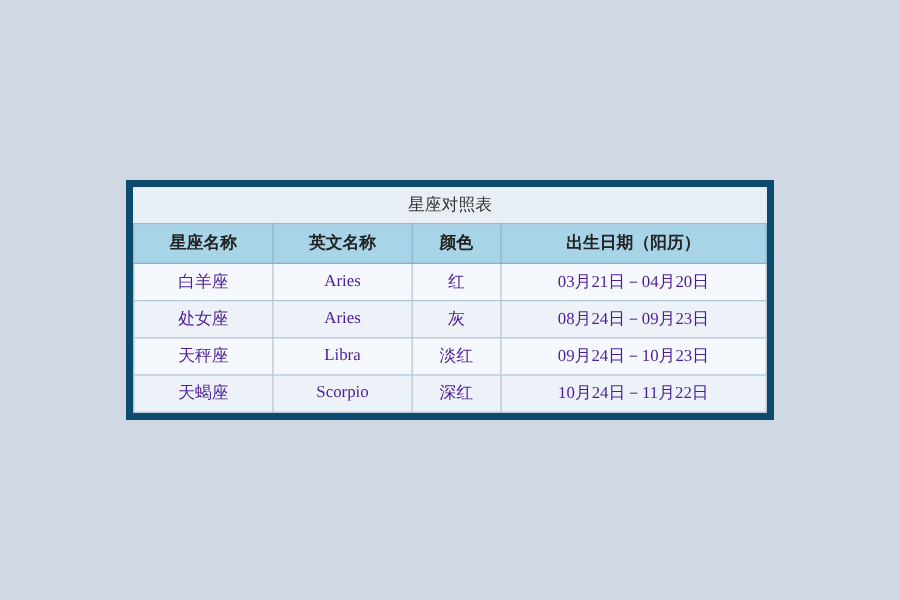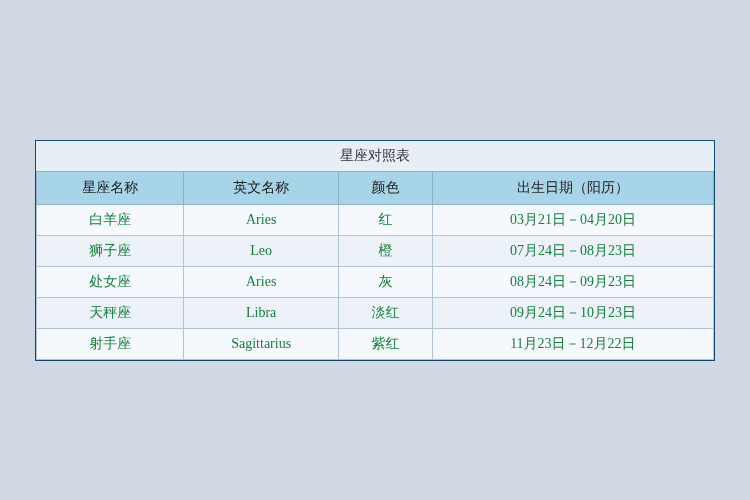--- a/index.html
+++ b/index.html
@@ -14,52 +14,52 @@
       background-color: #d0d8e4;
       display: flex;
       align-items: center;
       justify-content: center;
       font-family: 'SimSun', 'STSong', serif;
       font-size: 14px;
     }
 
     .container {
       background-color: #e8eef5;
-      border: 1px solid #0c4a6e;
-      width: 680px;
+      border: 6px solid #0c4a6e;
+      width: 540px;
     }
 
     .page-title {
       text-align: center;
       padding: 6px 0;
       font-size: 14px;
       color: #333;
       background-color: #e8eef5;
     }
 
     table {
       width: 100%;
       border-collapse: collapse;
     }
 
     thead tr th {
       background-color: #a8d4e8;
       border: 1px solid #8ab0c8;
       padding: 7px 10px;
       text-align: center;
-      font-weight: normal;
+      font-weight: bold;
       color: #222;
       font-size: 14px;
     }
 
     tbody tr td {
       border: 1px solid #b0c4d4;
       padding: 6px 10px;
       text-align: center;
-      color: #15803d;
+      color: #4c1d95;
       font-size: 14px;
       background-color: #f5f8fc;
     }
 
     tbody tr:nth-child(even) td {
       background-color: #edf2f8;
     }
   </style>
 </head>
 <body>
@@ -76,38 +76,32 @@
       </tr>
     </thead>
     <tbody id="table-body">
     <tr>
           <td>白羊座</td>
           <td>Aries</td>
           <td>红</td>
           <td>03月21日－04月20日</td>
         </tr>
         <tr>
-          <td>狮子座</td>
-          <td>Leo</td>
-          <td>橙</td>
-          <td>07月24日－08月23日</td>
-        </tr>
-        <tr>
           <td>处女座</td>
           <td>Aries</td>
           <td>灰</td>
           <td>08月24日－09月23日</td>
         </tr>
         <tr>
           <td>天秤座</td>
           <td>Libra</td>
           <td>淡红</td>
           <td>09月24日－10月23日</td>
         </tr>
         <tr>
-          <td>射手座</td>
-          <td>Sagittarius</td>
-          <td>紫红</td>
-          <td>11月23日－12月22日</td>
+          <td>天蝎座</td>
+          <td>Scorpio</td>
+          <td>深红</td>
+          <td>10月24日－11月22日</td>
         </tr>
       </tbody>
   </table>
 </div>
 
 </body></html>

